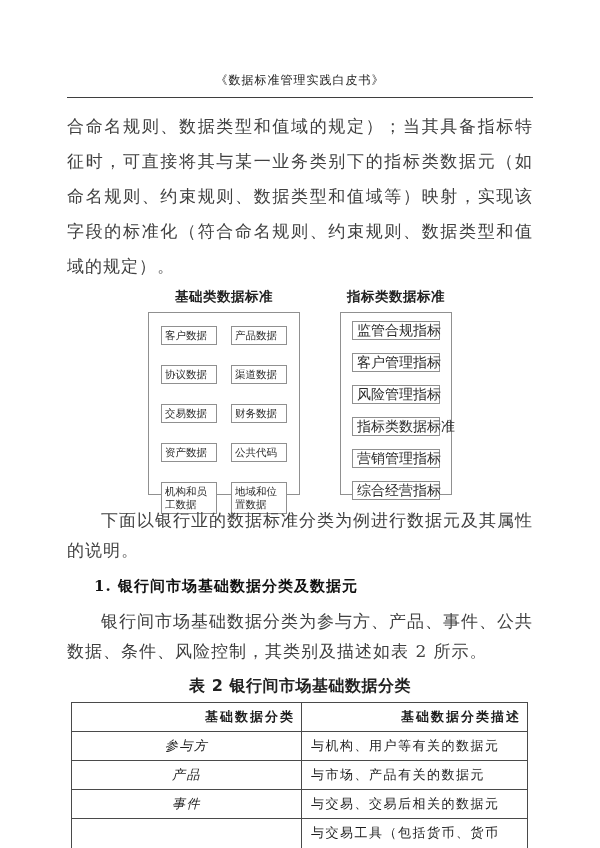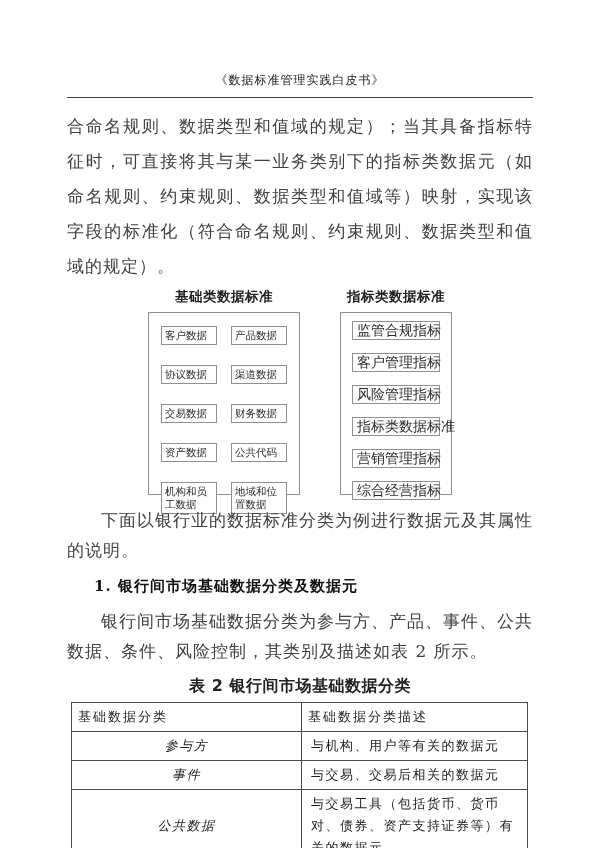--- a/index.html
+++ b/index.html
@@ -66,21 +66,21 @@
   }
   table.data-table {
     border-collapse:collapse; width:456px; margin:5px 0 0 4px;
     table-layout:fixed;
   }
   .data-table th, .data-table td {
     border:1px solid #4a4a4a; font-size:13px; letter-spacing:1.5px;
     padding:3px 6px; color:#1d1d1d; line-height:22px;
   }
   .data-table th {
-    font-weight:normal; text-align:left; letter-spacing:2px;
+    font-weight:bold; text-align:right; letter-spacing:2px;
   }
   .data-table col.c1 { width:230px; }
   .data-table col.c2 { width:226px; }
   .data-table td.cat { text-align:center;font-style:italic; }
   .data-table td.desc { text-align:left; padding-left:9px; }
 </style>
 </head>
 <body>
 
 <div class="page">
@@ -147,20 +147,24 @@
         <th>基础数据分类</th>
         <th>基础数据分类描述</th>
       </tr>
     </thead>
     <tbody>
       <tr>
         <td class="cat">参与方</td>
         <td class="desc">与机构、用户等有关的数据元</td>
       </tr>
       <tr>
+        <td class="cat">产品</td>
+        <td class="desc">与市场、产品有关的数据元</td>
+      </tr>
+      <tr>
         <td class="cat">事件</td>
         <td class="desc">与交易、交易后相关的数据元</td>
       </tr>
       <tr>
         <td class="cat">公共数据</td>
         <td class="desc">与交易工具（包括货币、货币对、债券、资产支持证券等）有关的数据元</td>
       </tr>
       <tr>
         <td class="cat">条件</td>
         <td class="desc">与交易时间段、节假日、起息日等有关的</td>

